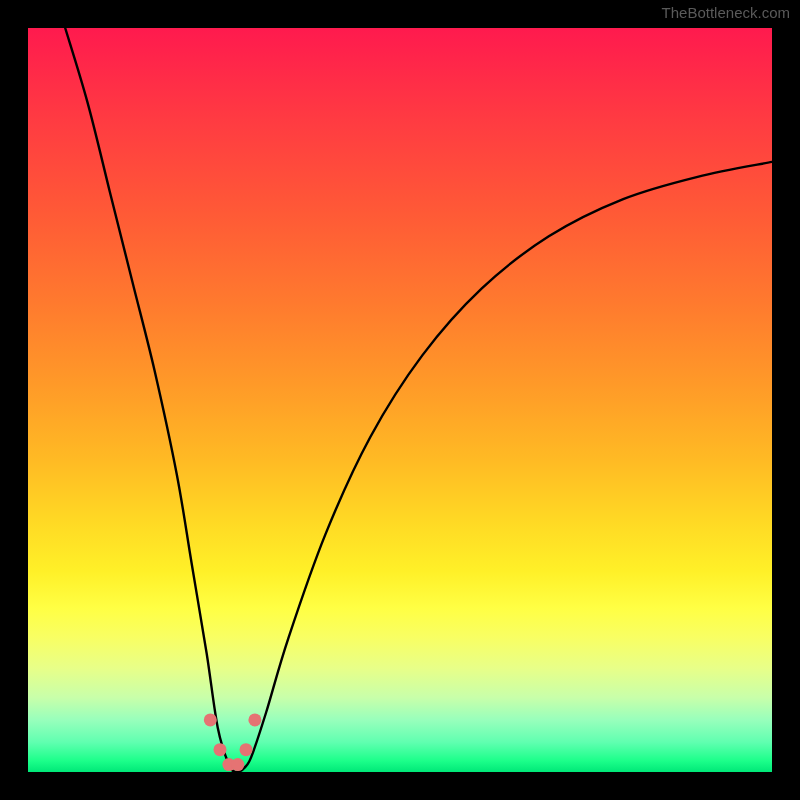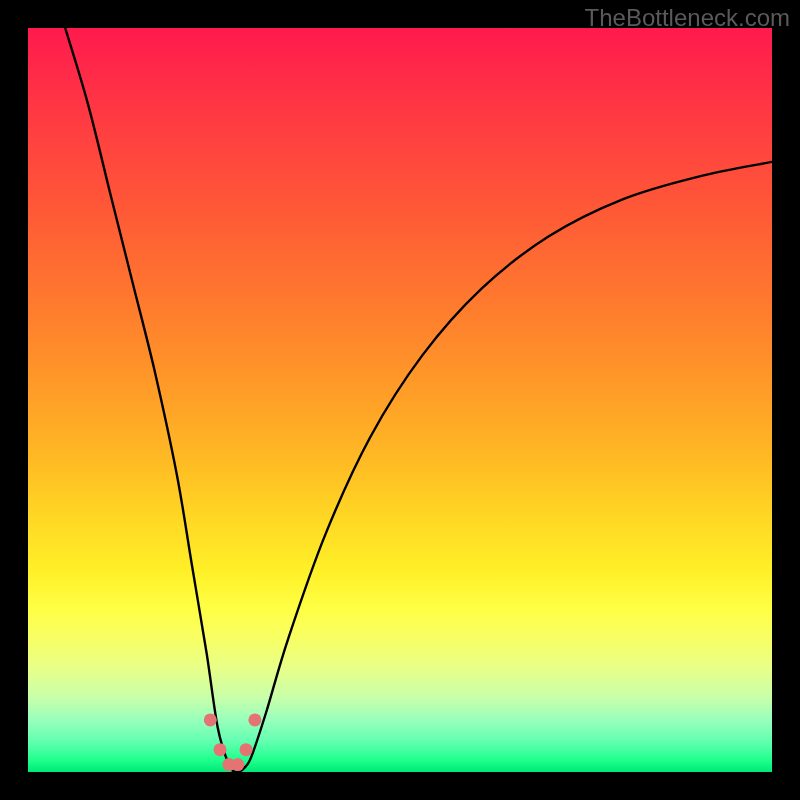--- a/index.html
+++ b/index.html
@@ -9,21 +9,21 @@
     background: #000;
     position: relative;
     overflow: hidden;
     font-family: Arial, Helvetica, sans-serif;
   }
   .watermark {
     position: absolute;
     top: 4px;
     right: 10px;
     color: #5a5a5a;
-    font-size: 24px;
+    font-size: 15px;
     font-weight: 400;
     z-index: 10;
     letter-spacing: 0px;
   }
   .plot {
     position: absolute;
     left: 28px;
     top: 28px;
     width: 744px;
     height: 744px;

